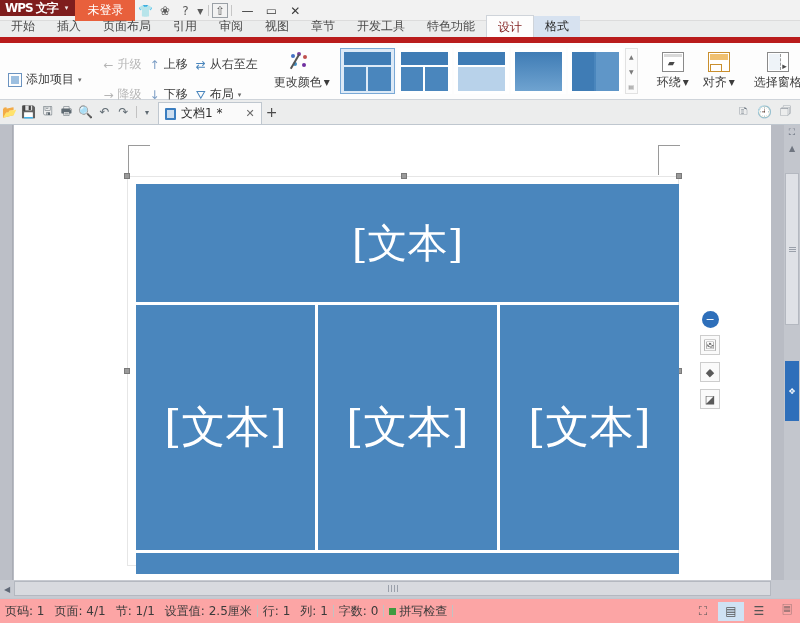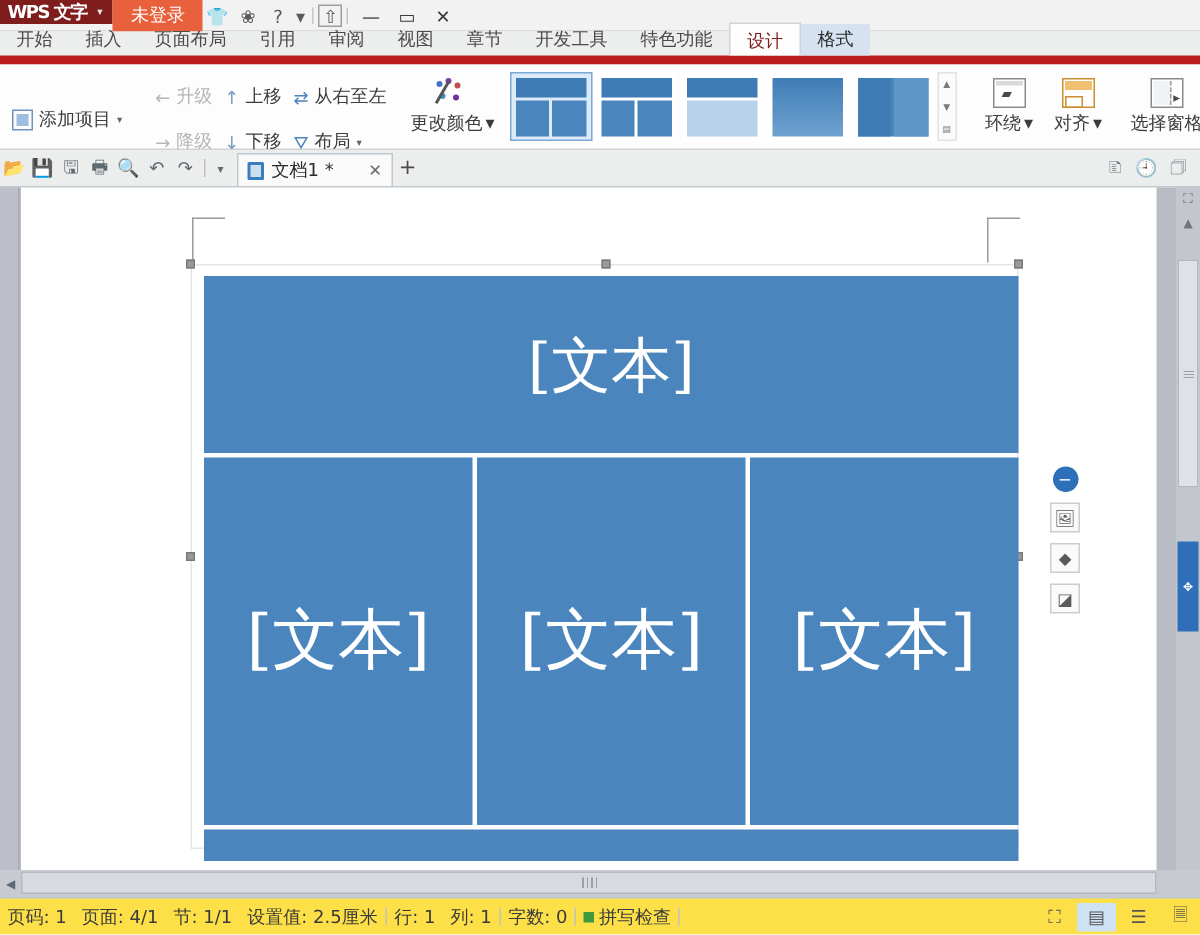--- a/index.html
+++ b/index.html
@@ -259,21 +259,21 @@
   }
   .objbtn {
     width: 20px; height: 20px; background: #fafafa; border: 1px solid #cdcdcd;
     display:flex;align-items:center;justify-content:center; color:#5a5a5a; font-size:11px;
     position: relative;
   }
 
   
   .statusbar {
     position: absolute; left: 0; bottom: 0; width: 800px; height: 25px;
-    background: #fde047; border-top: 1px solid #bfc7cf;
+    background: #fca5a5; border-top: 1px solid #bfc7cf;
     display: flex; align-items: center; font-size: 12px; color: #3a3a3a;
   }
   .sb-item { padding: 0 5px; white-space: nowrap; }
   .sb-div { width:1px;height:12px;background:#c2c2c2; }
   .greenbox { display:inline-block;width:7px;height:7px;background:#3f9a3f;margin-right:3px; }
   .sb-views { margin-left: auto; display:flex;align-items:center;gap:2px; }
   .vbtn {
     width: 26px; height: 19px; display:flex;align-items:center;justify-content:center;
     color:#555; font-size:12px; position:relative;
   }

